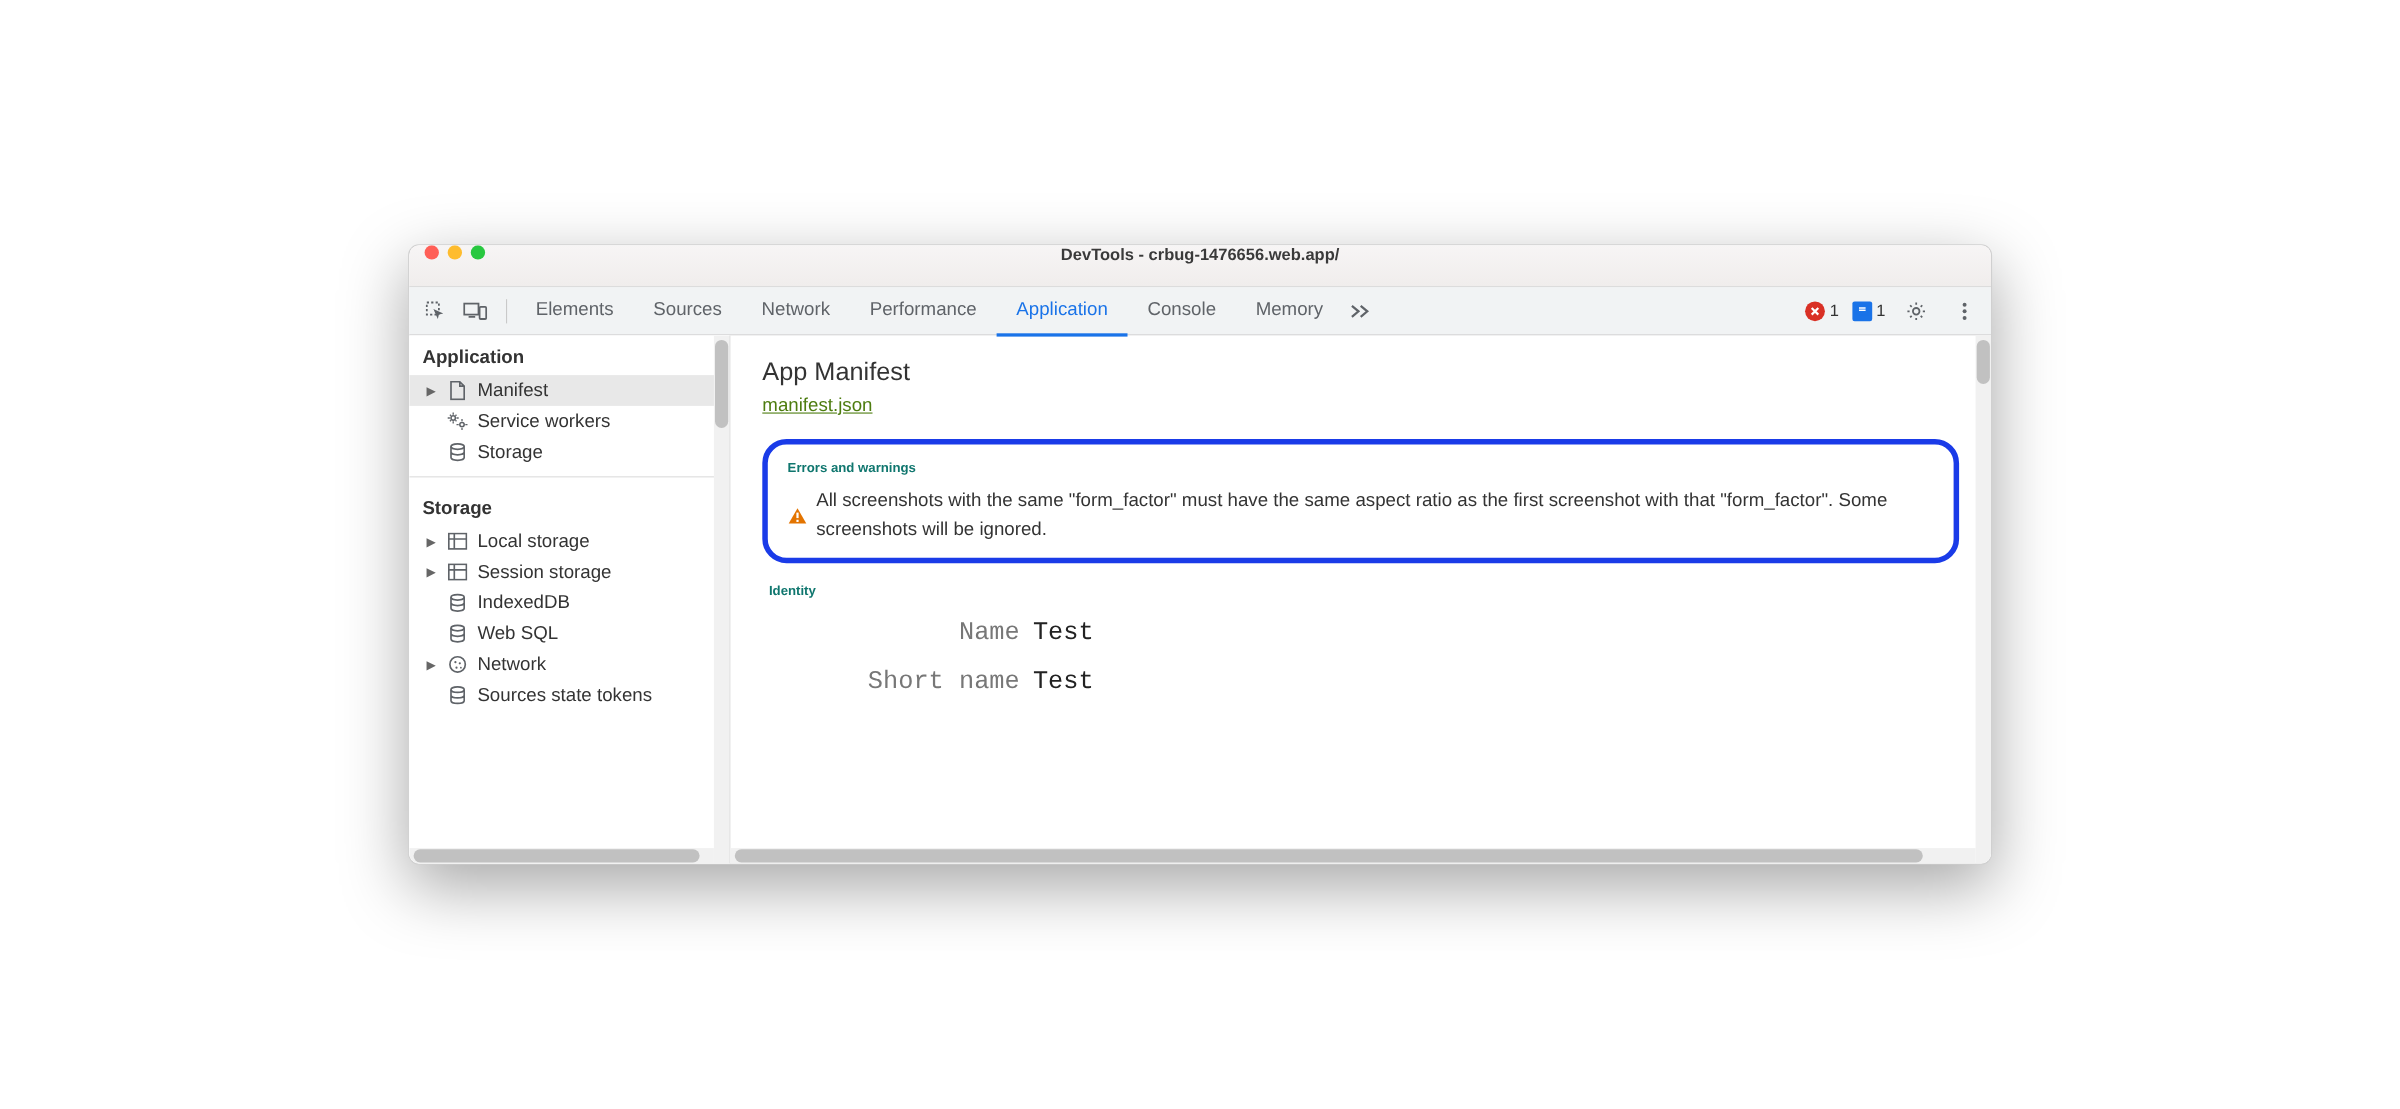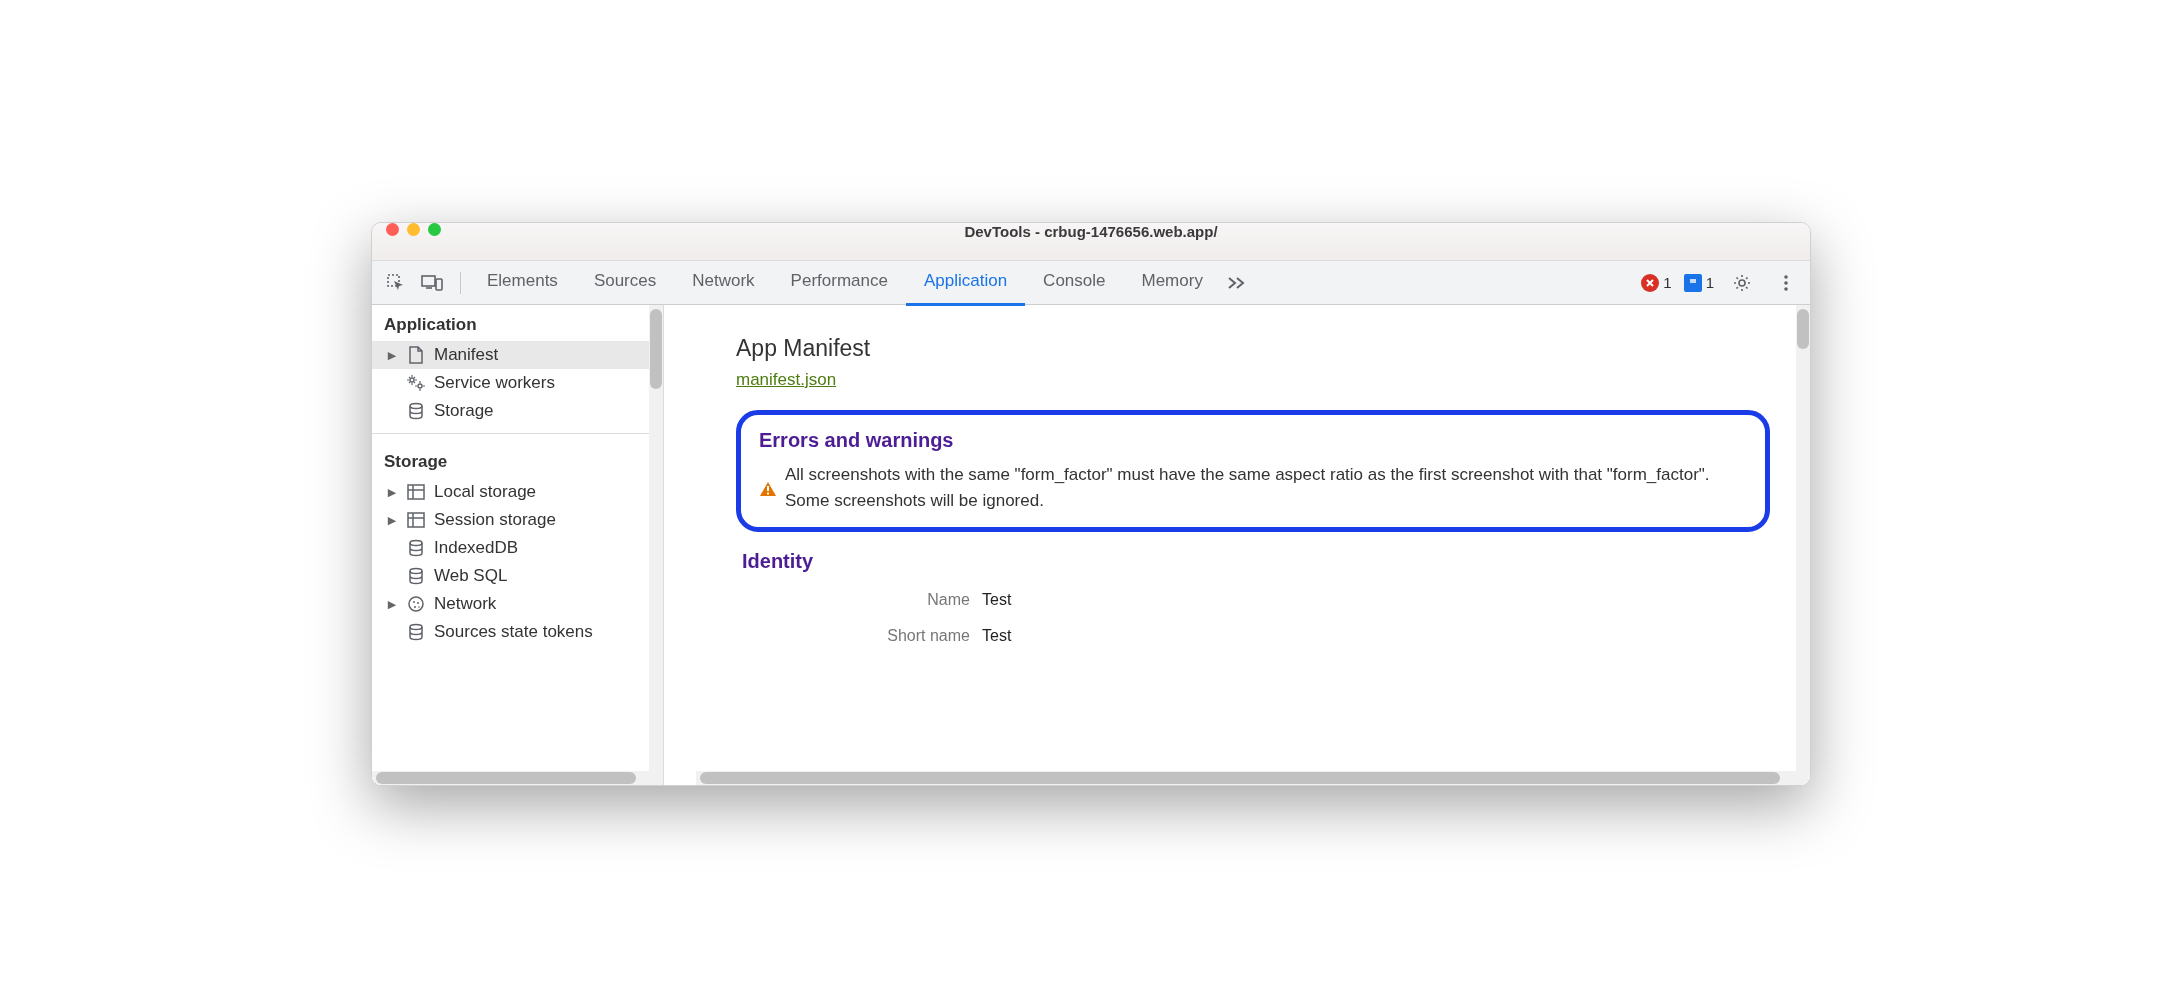--- a/index.html
+++ b/index.html
@@ -125,22 +125,21 @@
       background: #f1f1f1;
     }
     .horiz-thumb {
       height: 12px; background: #c1c1c1; border-radius: 6px;
       position: absolute; left: 4px; top: 1px; width: 260px;
     }
     .main {
       flex: 1;
       overflow: auto;
       position: relative;
-      padding: 14px;
-      margin-left: 32px;
+      padding: 3px;
     }
     .main-scroll-track {
       position: absolute; right: 0; top: 0; width: 14px; height: 100%;
       background: #f1f1f1;
     }
     .main-scroll-thumb {
       width: 12px; background: #c1c1c1; border-radius: 6px;
       position: absolute; right: 1px; top: 4px; height: 40px;
     }
     .main-horiz-scroll {
@@ -153,25 +152,25 @@
     }
     .main-content { padding: 16px 26px 30px 26px; }
     .page-heading { font-size: 23px; font-weight: 400; color: #333; margin-bottom: 8px; }
     .link { color: #4d7c0f; text-decoration: underline; font-size: 17px; text-align: right; }
     .callout {
       border: 5px solid #1a3be8;
       border-radius: 22px;
       padding: 14px 18px;
       margin: 20px 0 18px 0;
     }
-    .section-title { font-size: 20px; font-weight: 700; color: #4c1d95; margin-bottom: 10px; }
+    .section-title { font-size: 12px; font-weight: 700; color: #0f766e; margin-bottom: 10px; }
     .warn-row { display: flex; align-items: center; gap: 8px; font-size: 17px; color: #333; line-height: 1.5; }
     .warn-triangle { color: #e37400; font-size: 16px; margin-top: 2px; }
     .identity-section { padding: 0 6px; }
-    .kv-row { display: flex; margin: 18px 0; font-size: 16px; }
+    .kv-row { display: flex; margin: 18px 0; font-size: 23px; font-family: Liberation Mono, monospace; }
     .kv-key { width: 240px; text-align: right; color: #777; padding-right: 12px; }
     .kv-val { color: #222; }
     .overflow-icon { color: #5f6368; font-size: 18px; padding: 0 6px; }
     svg { display: block; }
   </style>
 </head>
 <body>
 
 <div class="window">
 

